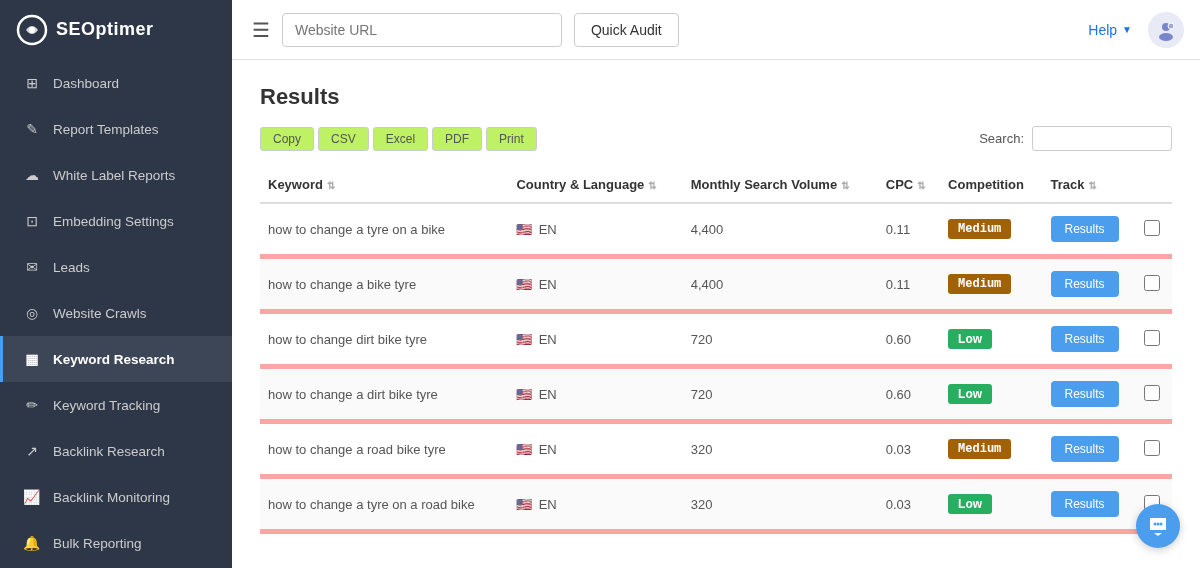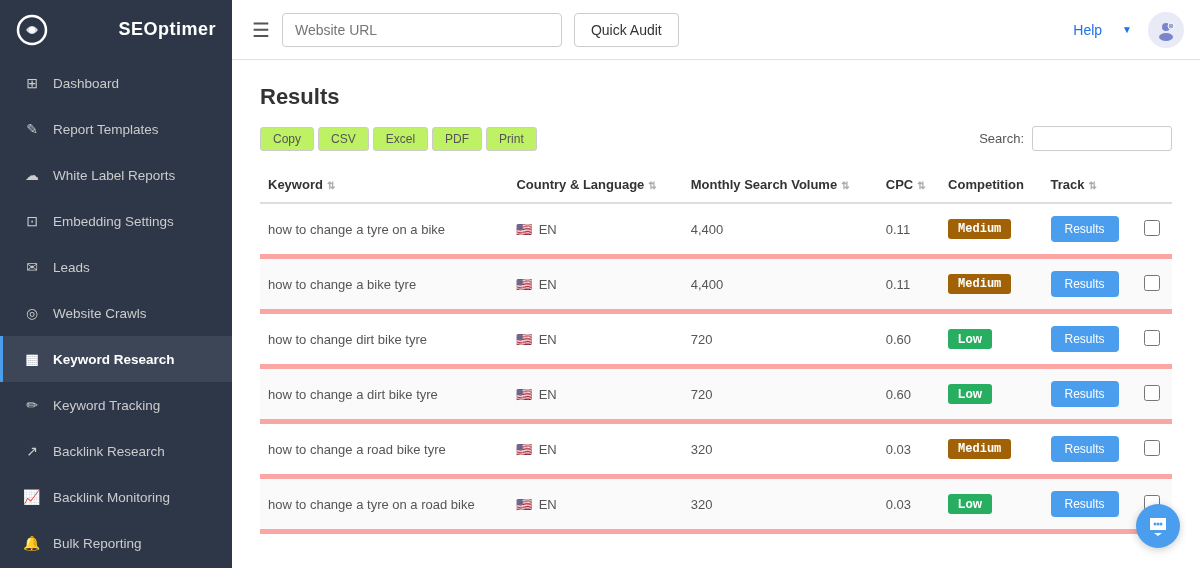--- a/index.html
+++ b/index.html
@@ -1,27 +1,27 @@
 <!DOCTYPE html>
 <html><head>
   <meta charset="utf-8">
   <style>
     * { box-sizing: border-box; margin: 0; padding: 0; }
     body { font-family: 'Segoe UI', Arial, sans-serif; font-size: 13px; background: #f5f5f5; display: flex; flex-direction: column; height: 568px; width: 1200px; overflow: hidden; }
 
     
     .topbar { display: flex; align-items: center; background: #fff; border-bottom: 1px solid #e0e0e0; height: 60px; padding: 0 16px; gap: 12px; flex-shrink: 0; }
-    .topbar-logo { display: flex; align-items: center; gap: 8px; background: #2d3748; color: #fff; padding: 0 16px; height: 60px; width: 232px; margin-left: -16px; flex-shrink: 0; justify-content: space-between; }
+    .topbar-logo { display: flex; align-items: center; gap: 8px; background: #2d3748; color: #fff; padding: 0 16px; height: 60px; width: 232px; margin-left: -16px; flex-shrink: 0; }
     .logo-icon { width: 32px; height: 32px; }
     .logo-text { font-size: 18px; font-weight: 700; color: #fff; letter-spacing: 0.5px; }
     .hamburger { font-size: 20px; color: #555; cursor: pointer; margin-left: 8px; }
     .url-input { border: 1px solid #ccc; border-radius: 4px; padding: 8px 12px; font-size: 14px; color: #999; width: 280px; outline: none; }
     .quick-audit-btn { background: #fff; border: 1px solid #ccc; border-radius: 4px; padding: 8px 16px; font-size: 14px; color: #333; cursor: pointer; font-weight: 500; }
     .topbar-right { margin-left: auto; display: flex; align-items: center; gap: 16px; }
-    .help-btn { color: #1a73e8; font-size: 14px; font-weight: 500; cursor: pointer; display: flex; align-items: center; gap: 20px; }
+    .help-btn { color: #1a73e8; font-size: 14px; font-weight: 500; cursor: pointer; display: flex; align-items: center; gap: 5px; }
     .help-chevron { font-size: 10px; }
     .avatar-icon { width: 36px; height: 36px; background: #e8eaf6; border-radius: 50%; display: flex; align-items: center; justify-content: center; cursor: pointer; }
 
     
     .main-layout { display: flex; flex: 1; overflow: hidden; }
 
     
     .sidebar { width: 232px; background: #2d3748; color: #ccc; flex-shrink: 0; overflow-y: auto; }
     .sidebar-item { display: flex; align-items: center; gap: 12px; padding: 14px 20px; cursor: pointer; font-size: 13.5px; color: #ccc; transition: background 0.1s; border-left: 3px solid transparent; }
     .sidebar-item.active { color: #fff; font-weight: 600; background: rgba(255,255,255,0.08); border-left: 3px solid #4a9eed; }

